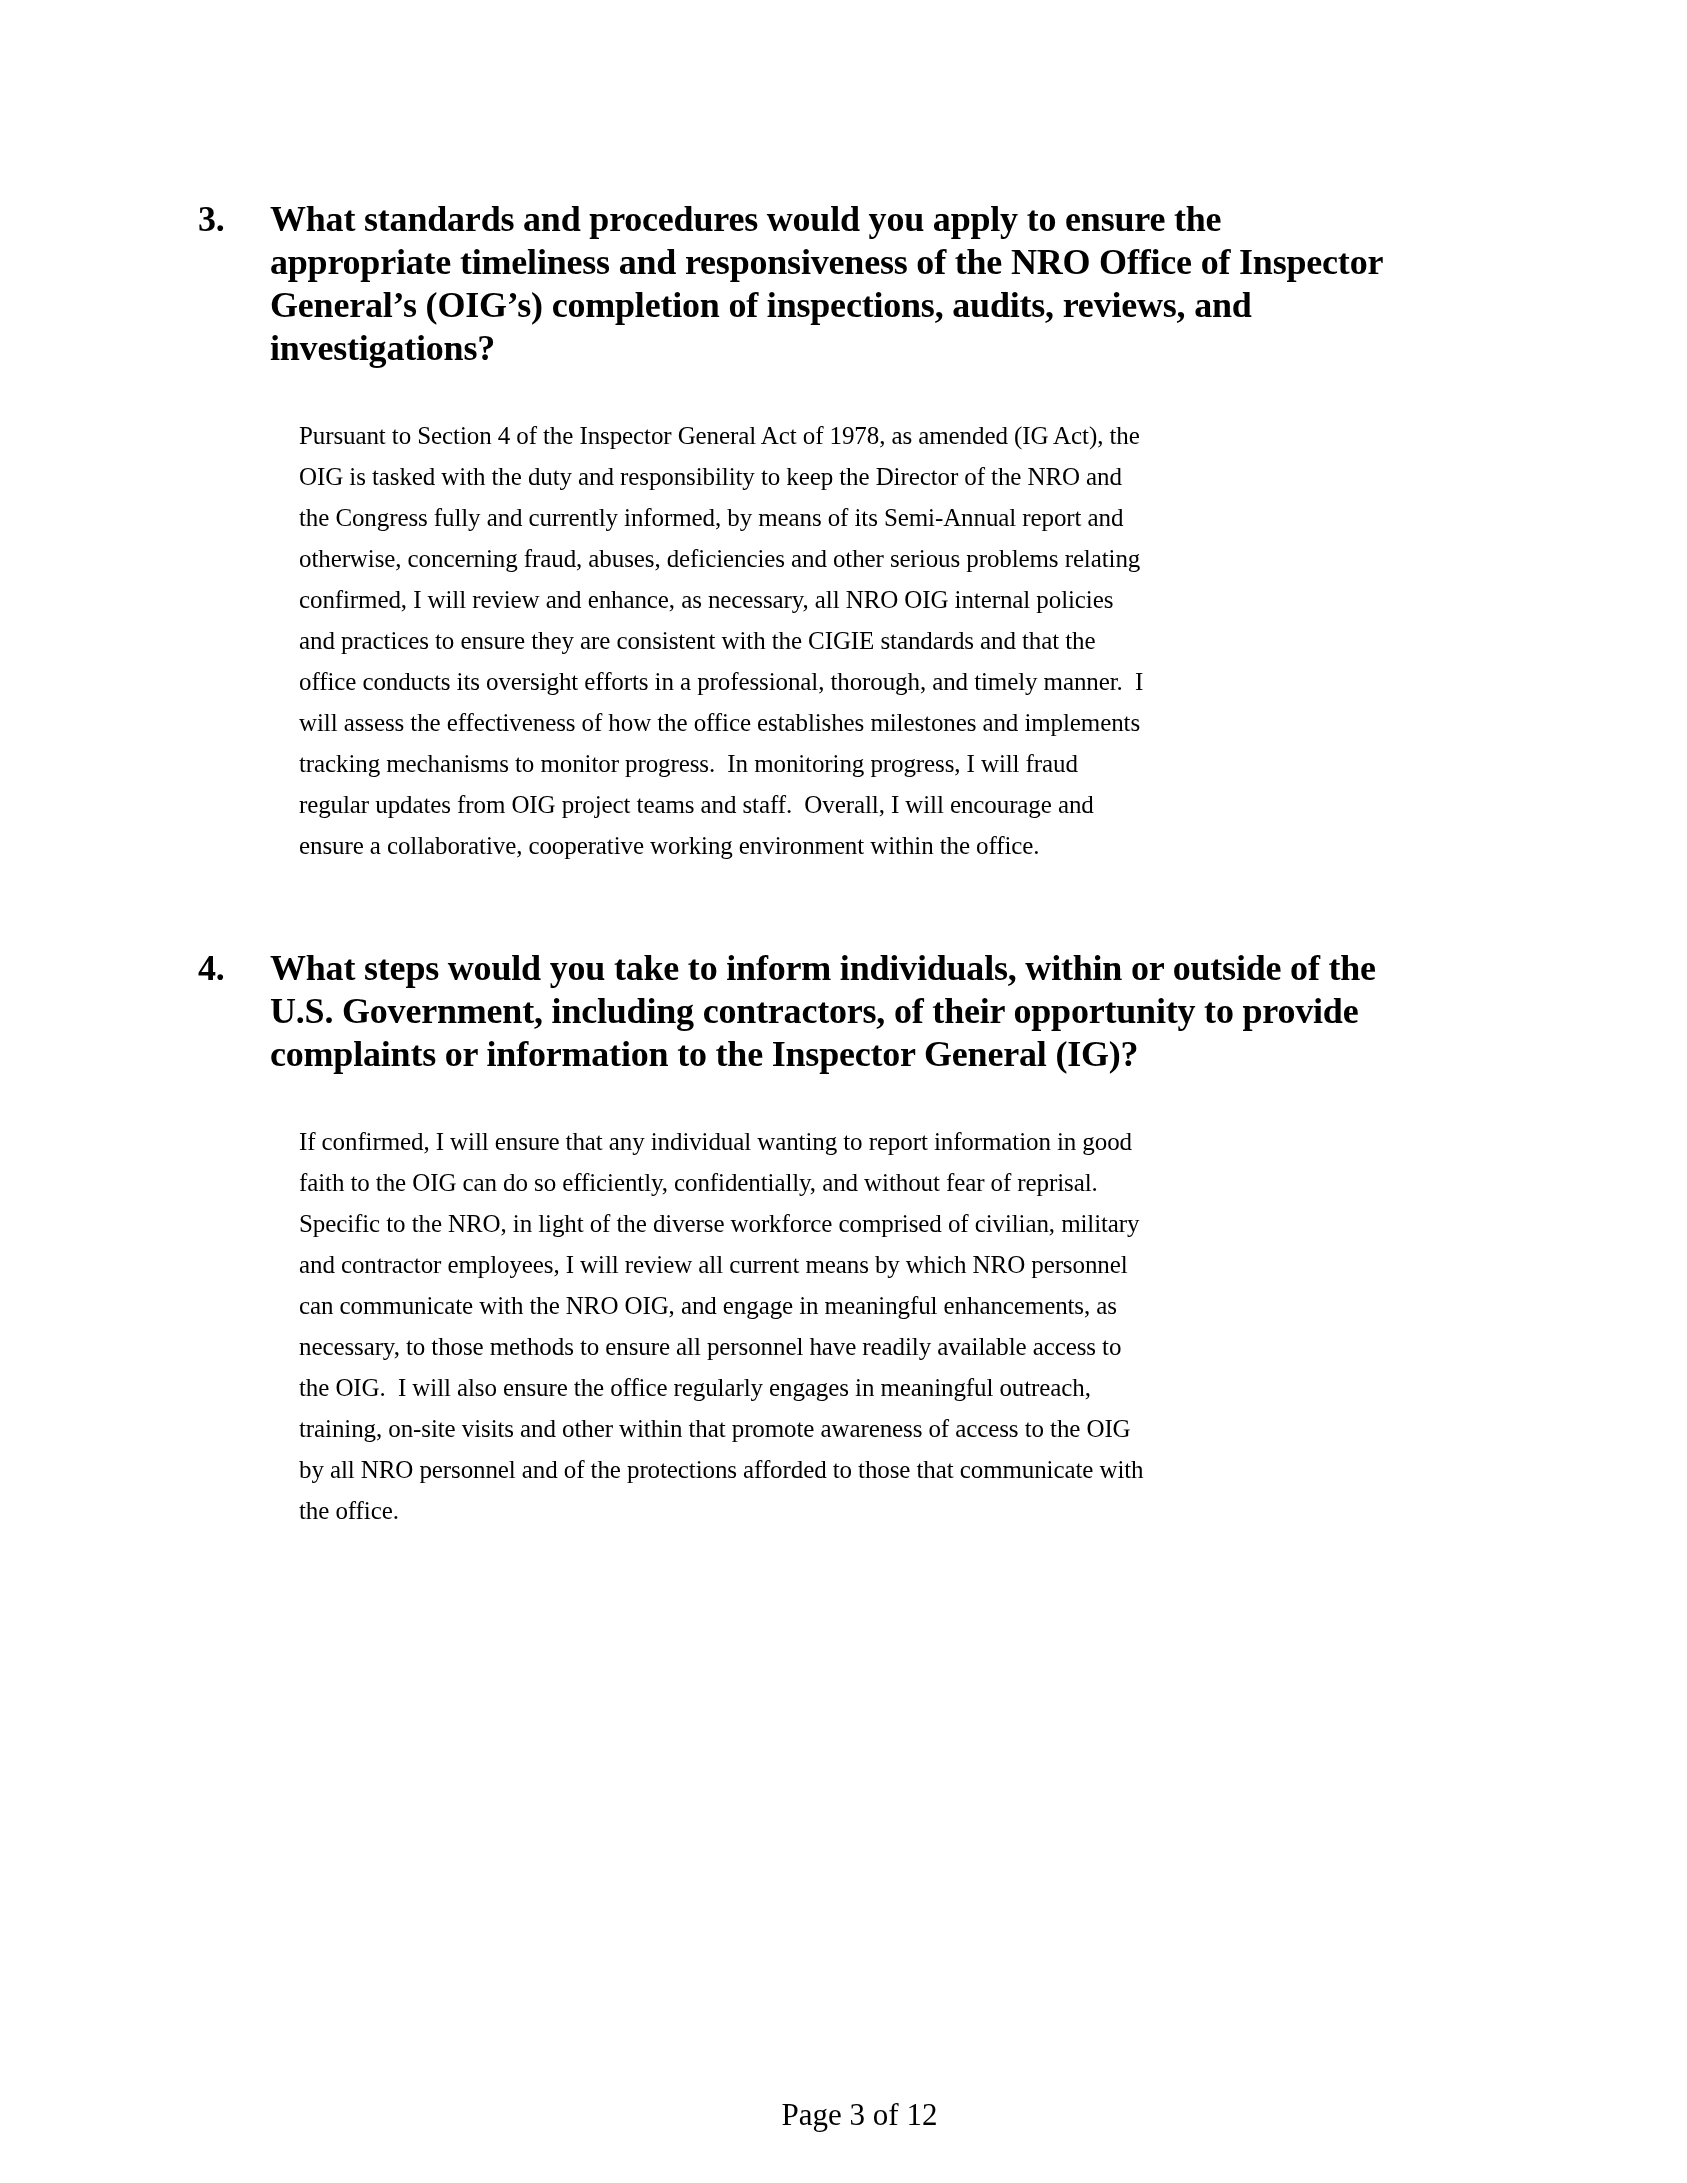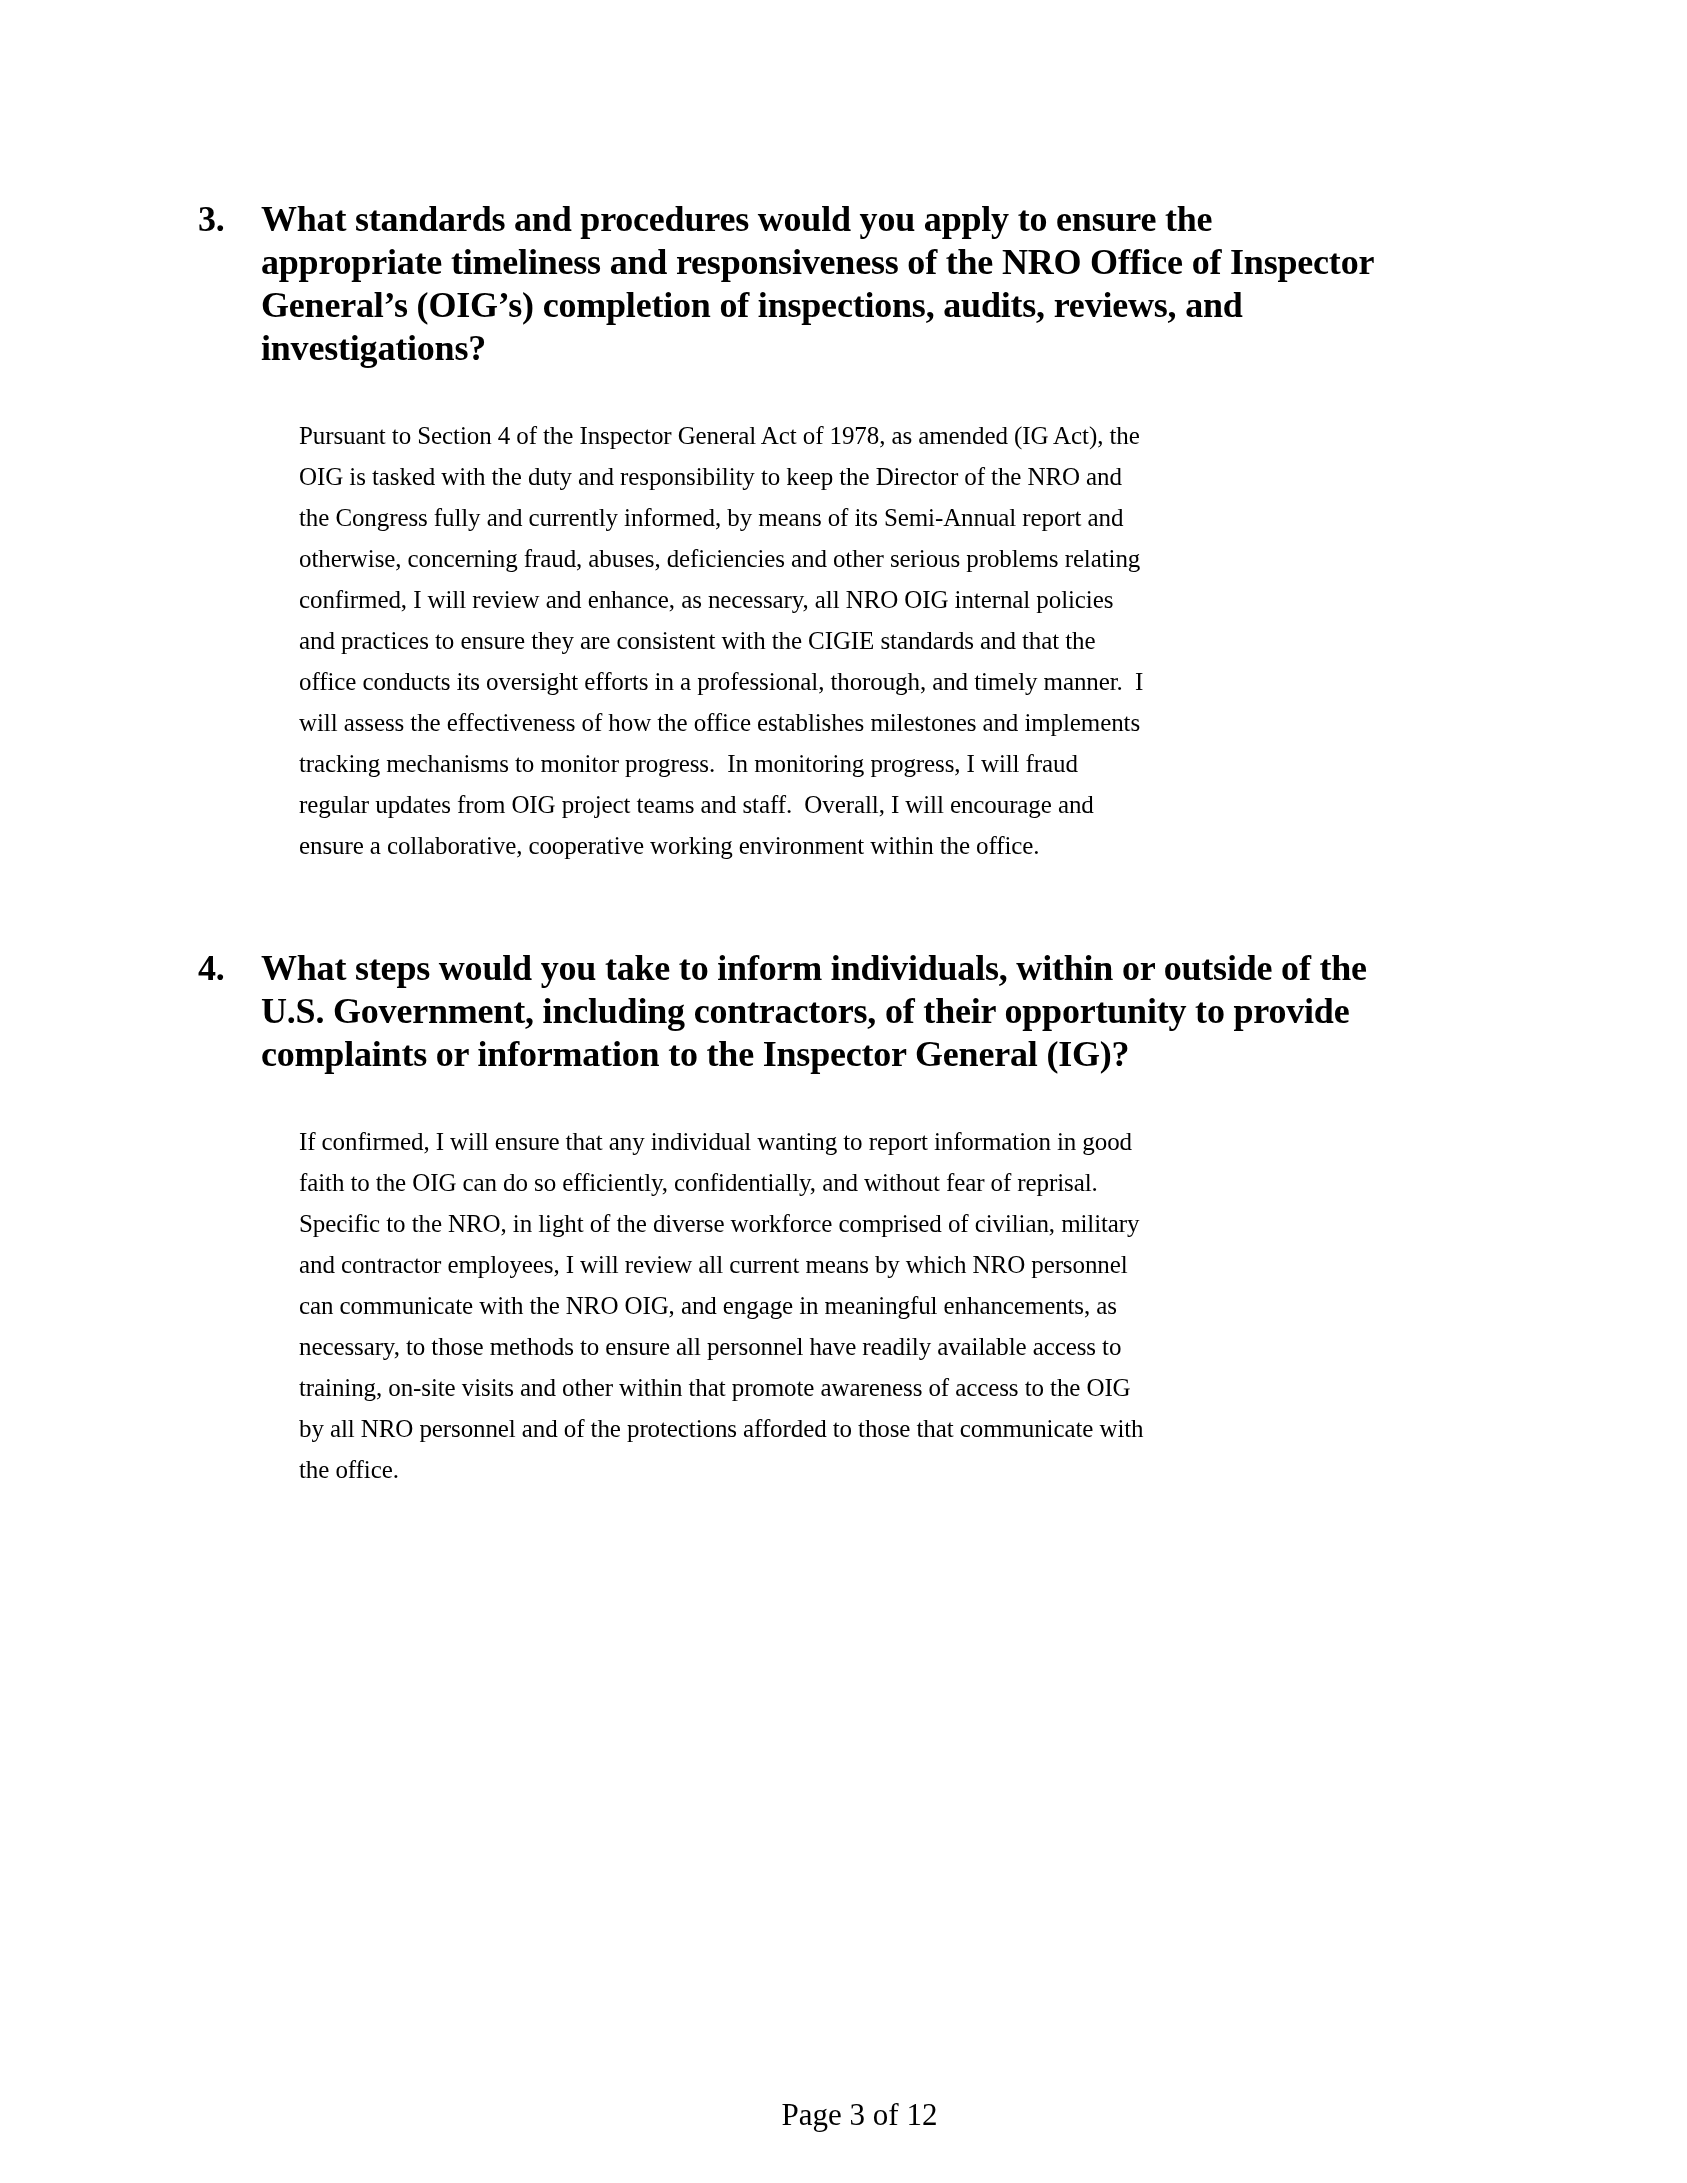--- a/index.html
+++ b/index.html
@@ -36,20 +36,21 @@
     letter-spacing: -0.2px;
   }
   .question .qnum {
     position: absolute;
     left: 0;
     top: 0;
   }
   .question .qline {
     display: block;
     white-space: nowrap;
+    margin-left: 9px;
   }
   .answer {
     margin-left: 101px;
     font-size: 25px;
     line-height: 41px;
     margin-top: 45px;
     letter-spacing: -0.1px;
   }
   .answer .aline {
     display: block;
@@ -102,20 +103,21 @@
       <span class="qline">U.S. Government, including contractors, of their opportunity to provide</span>
       <span class="qline">complaints or information to the Inspector General (IG)?</span>
     </div>
     <div class="answer">
       <span class="aline">If confirmed, I will ensure that any individual wanting to report information in good</span>
       <span class="aline">faith to the OIG can do so efficiently, confidentially, and without fear of reprisal.</span>
       <span class="aline">Specific to the NRO, in light of the diverse workforce comprised of civilian, military</span>
       <span class="aline">and contractor employees, I will review all current means by which NRO personnel</span>
       <span class="aline">can communicate with the NRO OIG, and engage in meaningful enhancements, as</span>
       <span class="aline">necessary, to those methods to ensure all personnel have readily available access to</span>
+      <span class="aline">the OIG.  I will also ensure the office regularly engages in meaningful outreach,</span>
       <span class="aline">training, on-site visits and other within that promote awareness of access to the OIG</span>
       <span class="aline">by all NRO personnel and of the protections afforded to those that communicate with</span>
       <span class="aline">the office.</span>
     </div>
   </section>
 
   <div class="footer">Page 3 of 12</div>
 
 </div>
 

